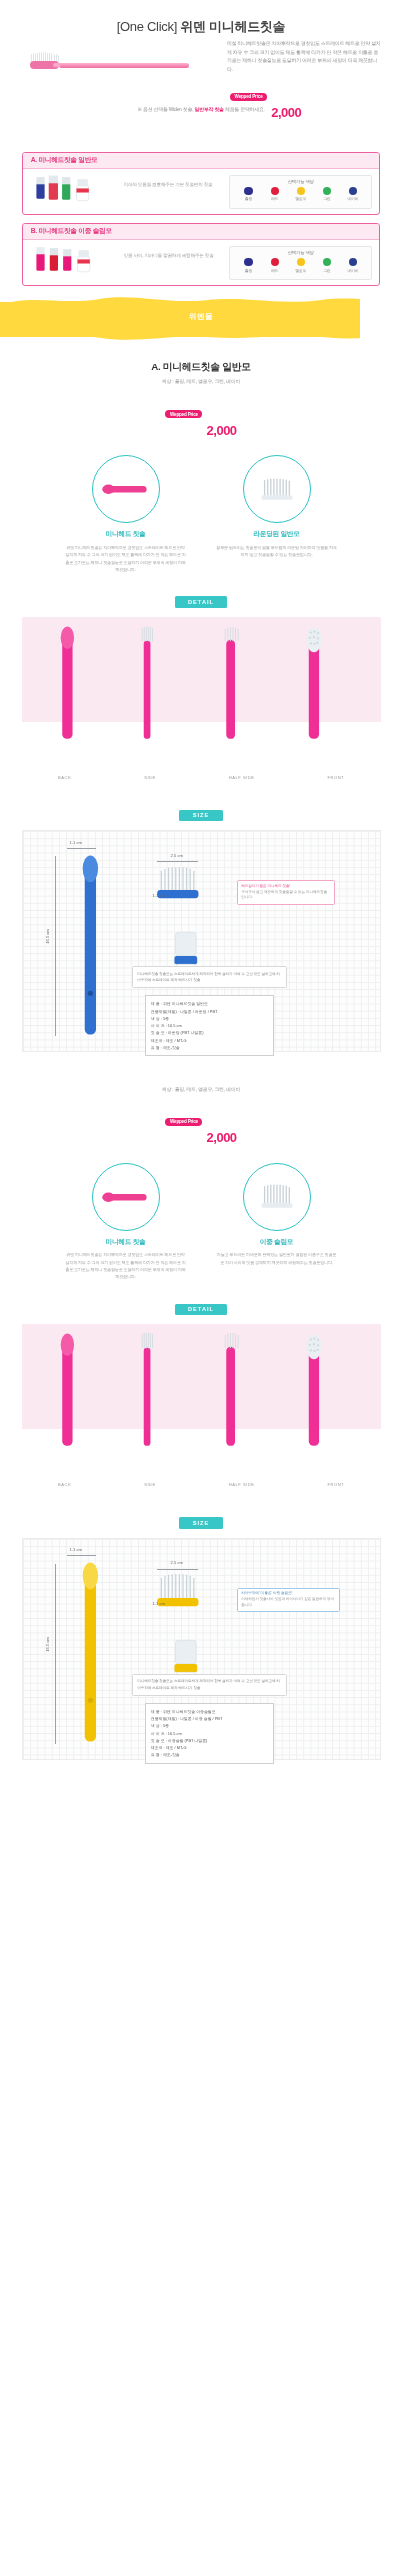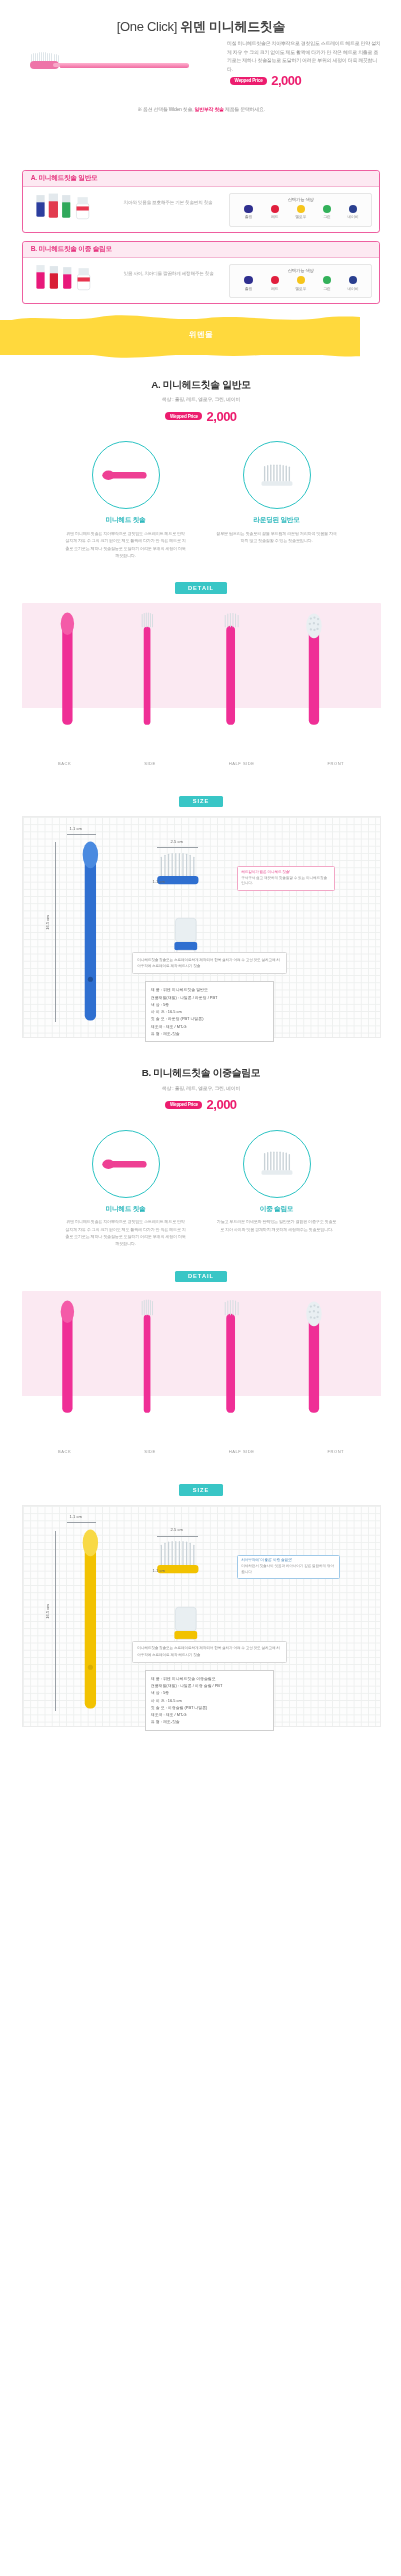--- a/index.html
+++ b/index.html
@@ -6,39 +6,39 @@
   html, body { margin: 0; padding: 0; }
   body {
     width: 402px;
     background: #ffffff;
     font-family: "Liberation Sans", sans-serif;
     color: #3b3b3b;
   }
   .page { width: 402px; position: relative; overflow: hidden; }
 
   
-  .hero { position: relative; width: 402px; height: 170px; background: #ffffff; }
+  .hero { position: relative; width: 402px; height: 152px; background: #ffffff; }
   .hero-title {
     text-align: center; padding-top: 17.5px;
     font-size: 13px; letter-spacing: -0.3px; color: #444;
   }
   .hero-title b { font-weight: bold; }
   .hero-sub {
     position: absolute; left: 227px; top: 40px; width: 155px;
     font-size: 4.9px; line-height: 1.75; color: #8a8a8a; letter-spacing: -0.2px;
   }
   .price-badge {
     position: absolute; left: 230px; top: 73px;
     display: flex; align-items: center; gap: 4.1px;
   }
   .pill {
     background: #ec1c6e; color: #fff; font-size: 4.6px; font-weight: bold;
     border-radius: 4.6px; padding: 1.5px 4.6px; letter-spacing: -0.2px;
   }
-  .price-num { font-size: 13px; color: #ec1c6e; font-weight: bold; letter-spacing: -0.5px; }
+  .price-num { font-size: 13px; color: #ec1c6e; font-weight: bold; letter-spacing: -0.5px; margin-top: 32px; }
 
   
   .hero-brush { position: absolute; left: 21.6px; top: 47px; width: 170px; height: 36px; }
   .hb-handle {
     position: absolute; left: 38px; top: 15.5px; width: 129px; height: 5.7px;
     background: linear-gradient(180deg,#ffb3d0,#f06ba2);
     border-radius: 3.1px 11.3px 11.3px 3.1px;
   }
   .hb-neck {
     position: absolute; left: 31px; top: 16px; width: 13.4px; height: 4.1px;
@@ -480,21 +480,20 @@
         <div>색 상 : 5종</div>
         <div>사 이 즈 : 16.5 cm</div>
         <div>칫 솔 모 : 라운딩 (PBT 나일론)</div>
         <div>제조국 : 제조 / MT-G</div>
         <div>유 형 : 제조-칫솔</div>
       </div>
     </div>
   </div>
 
   <div class="section" style="padding-top:29px">
-    <div class="sec-title">B. 미니헤드칫솔 이중슬림모</div>
     <div class="sec-sub">색상 : 홀핑, 레드, 옐로우, 그린, 네이비</div>
     <div class="sec-price">
       <span class="pill">Wepped Price</span>
       <span class="price-num">2,000</span>
     </div>
 
     <div class="features">
       <div class="feat">
         <div class="feat-circle">
           <svg width="67" height="67" viewBox="0 0 130 130">

